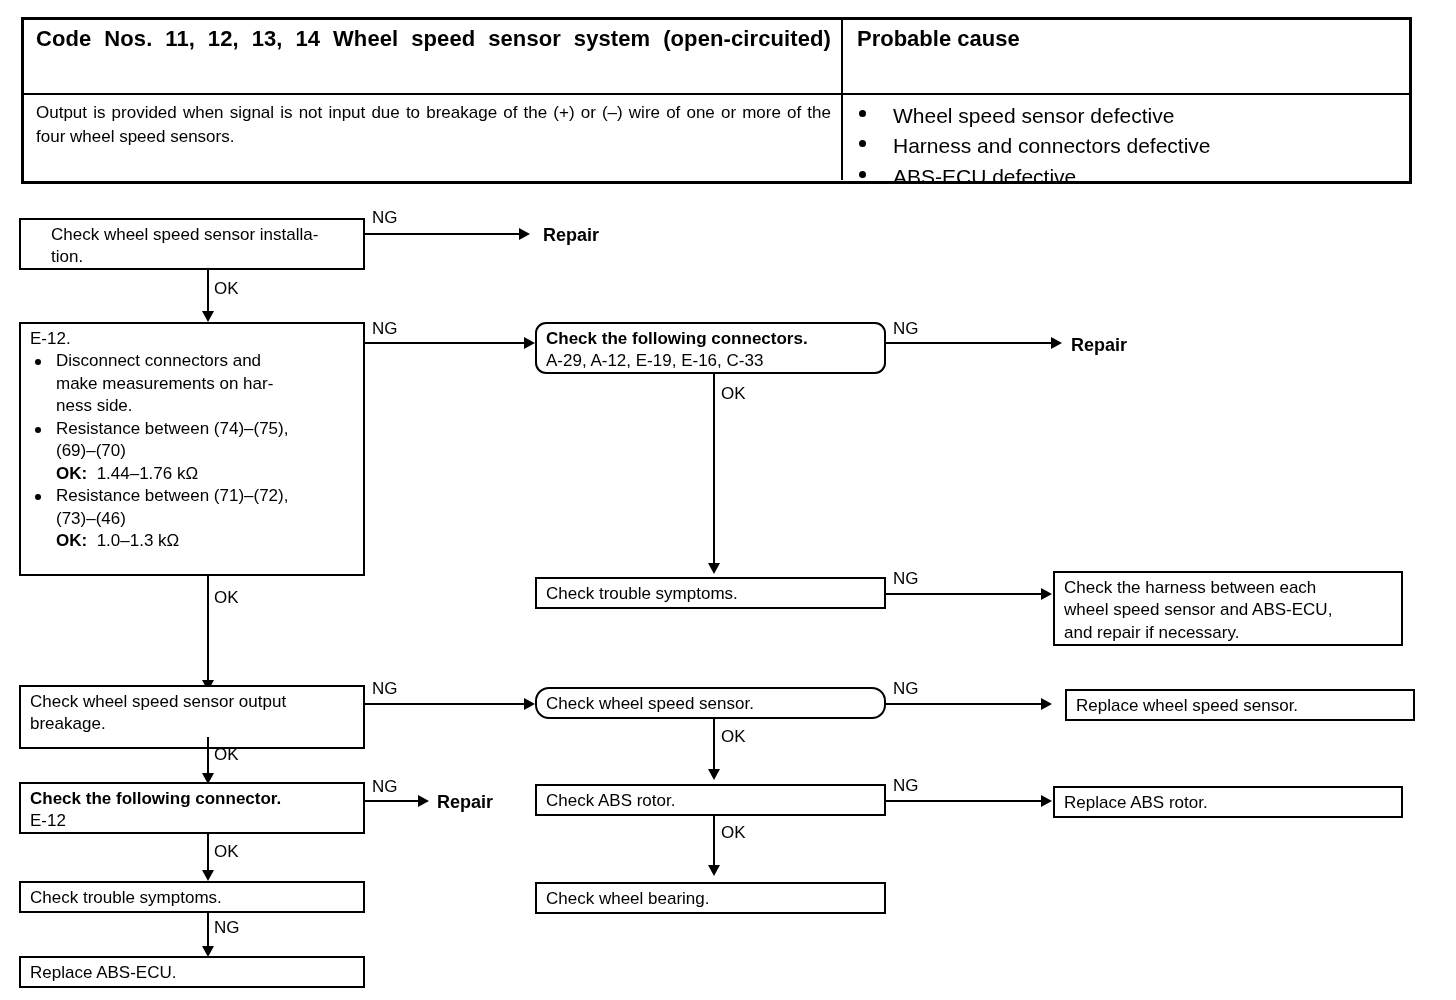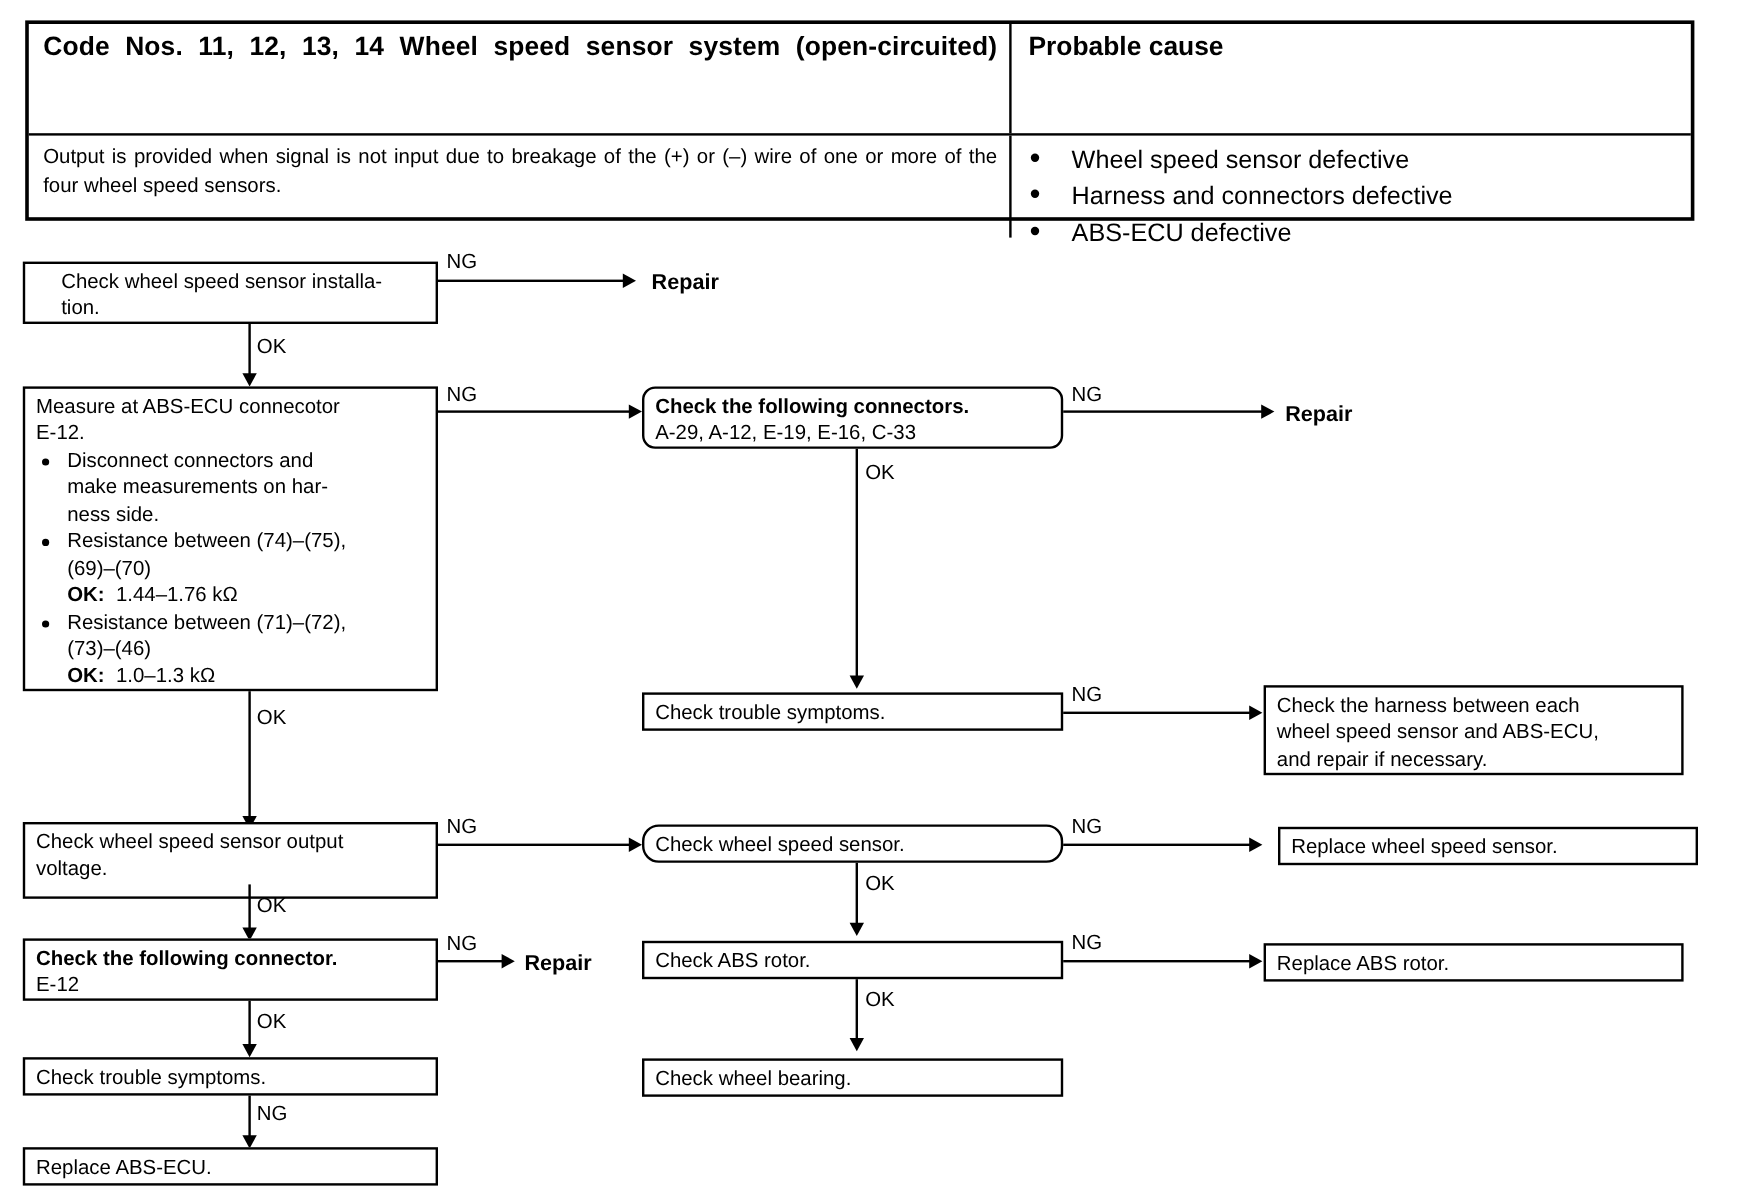--- a/index.html
+++ b/index.html
@@ -27,21 +27,21 @@
     top: 17px;
     width: 1391px;
     height: 167px;
     border: 3px solid #000;
     box-sizing: border-box;
   }
   .hdr-row {
     display: flex;
     box-sizing: border-box;
   }
-  .hdr-row-top { height: 93px; border-bottom: 2px solid #000; }
+  .hdr-row-top { height: 75px; border-bottom: 2px solid #000; }
   .hdr-row-bot { height: 85px; }
   .hdr-cell-left {
     width: 819px;
     box-sizing: border-box;
     border-right: 2px solid #000;
     padding: 6px 10px 4px 12px;
   }
   .hdr-cell-right {
     flex: 1;
     box-sizing: border-box;
@@ -208,21 +208,20 @@
   <div class="hline" style="left:365px; top:233px; width:155px;"></div>
   <div class="arrow-r" style="left:519px; top:228px;"></div>
   <div class="edge-label" style="left:372px; top:209px;">NG</div>
   <div class="term-label" style="left:543px; top:226px;">Repair</div>
 
   <div class="vline" style="left:207px; top:270px; height:43px;"></div>
   <div class="arrow-d" style="left:202px; top:311px;"></div>
   <div class="edge-label" style="left:214px; top:280px;">OK</div>
 
   <div class="box" style="left:19px; top:322px; width:346px; height:254px;">
-    <span class="b-line">Measure at ABS-ECU connecotor</span>
     <span class="b-line">E-12.</span>
     <ul class="inner-list">
       <li class="bulleted">
         <span class="b-line li-just">Disconnect connectors and</span>
         <span class="b-line li-just">make measurements on har-</span>
         <span class="b-line">ness side.</span>
       </li>
       <li class="bulleted">
         <span class="b-line li-just">Resistance between (74)–(75),</span>
         <span class="b-line">(69)–(70)</span>
@@ -267,21 +266,21 @@
   <div class="edge-label" style="left:893px; top:570px;">NG</div>
 
   <div class="box" style="left:1053px; top:571px; width:350px; height:75px;">
     <span class="b-line">Check the harness between each</span>
     <span class="b-line">wheel speed sensor and ABS-ECU,</span>
     <span class="b-line">and repair if necessary.</span>
   </div>
 
   <div class="box" style="left:19px; top:685px; width:346px; height:64px;">
     <span class="b-line justify">Check wheel speed sensor output</span>
-    <span class="b-line">voltage.</span>
+    <span class="b-line">breakage.</span>
   </div>
 
   <div class="hline" style="left:365px; top:703px; width:163px;"></div>
   <div class="arrow-r" style="left:524px; top:698px;"></div>
   <div class="edge-label" style="left:372px; top:680px;">NG</div>
 
   <div class="vline" style="left:207px; top:737px; height:38px;"></div>
   <div class="arrow-d" style="left:202px; top:773px;"></div>
   <div class="edge-label" style="left:214px; top:746px;">OK</div>
 

